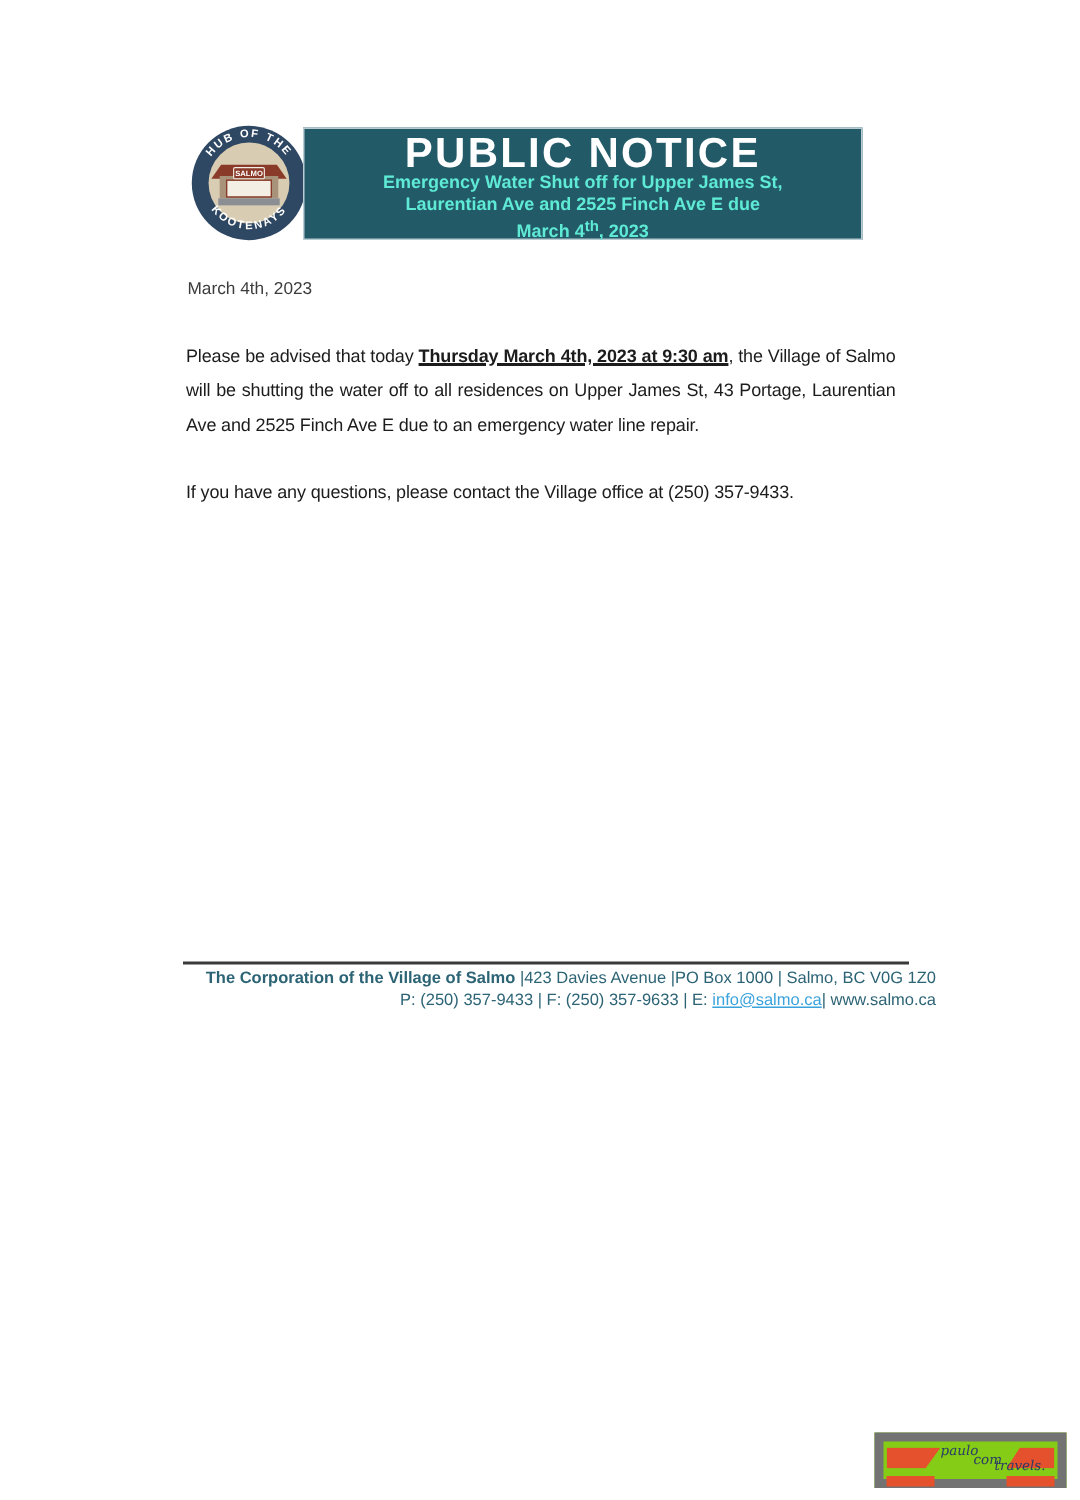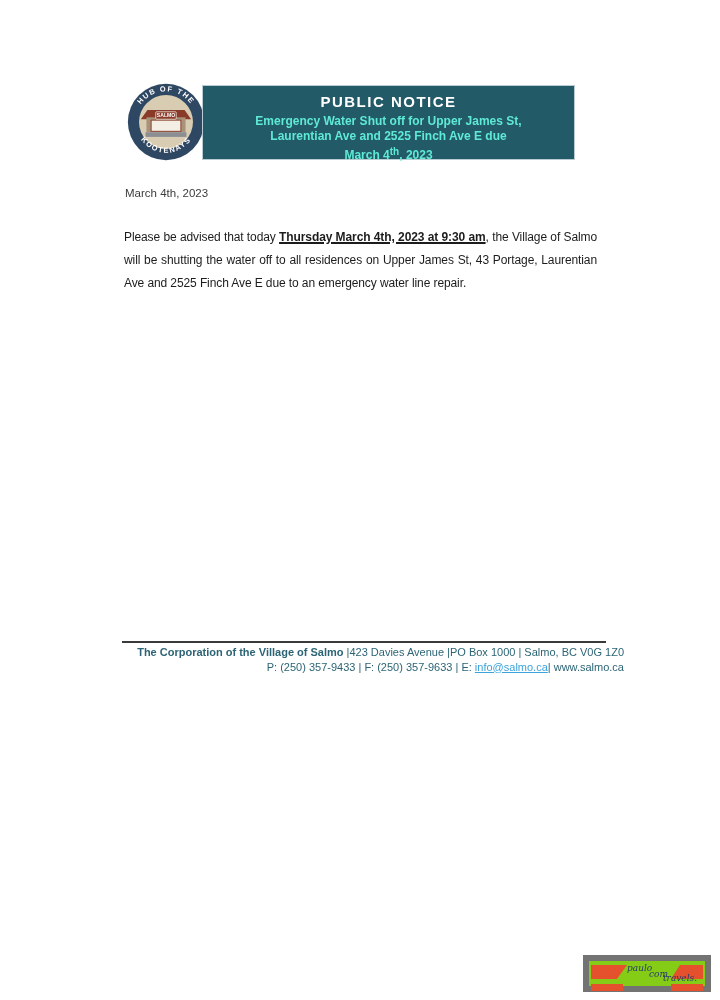--- a/index.html
+++ b/index.html
@@ -10,21 +10,21 @@
 
   
   .logo{position:absolute;left:126px;top:79px;width:80px;height:86px;}
   .banner{
     position:absolute;left:202px;top:85px;width:373px;height:75px;
     background:#235a68;border:1px solid #b9ccd3;box-sizing:border-box;
     display:flex;flex-direction:column;align-items:center;justify-content:flex-start;
     padding-top:4px;
   }
   .banner-title{
-    color:#ffffff;font-weight:bold;font-size:15px;letter-spacing:1.5px;
+    color:#ffffff;font-weight:bold;font-size:28px;letter-spacing:1.5px;
     line-height:24px;
   }
   .banner-sub{
     color:#5eead4;font-weight:bold;font-size:12px;line-height:15px;text-align:center;
   }
   .banner-sub sup{font-size:10px;vertical-align:4px;}
 
   
   .date-line{
     position:absolute;left:125px;top:187px;
@@ -101,20 +101,21 @@
     <div class="banner-title">PUBLIC NOTICE</div>
     <div class="banner-sub">Emergency Water Shut off for Upper James St,</div>
     <div class="banner-sub">Laurentian Ave and 2525 Finch Ave E due</div>
     <div class="banner-sub"><span>March 4</span><sup>th</sup><span>, 2023</span></div>
   </div>
 
   <div class="date-line">March 4th, 2023</div>
 
   <div class="doc-body">
     <p><span>Please be advised that today </span><span class="emph">Thursday March 4th, 2023 at 9:30 am</span><span>, the Village of Salmo will be shutting the water off to all residences on Upper James St, 43 Portage, Laurentian Ave and 2525 Finch Ave E due to an emergency water line repair.</span></p>
+    <p>If you have any questions, please contact the Village office at (250) 357-9433.</p>
   </div>
 
   <div class="footer">
     <div class="footer-rule"></div>
     <div><span class="org">The Corporation of the Village of Salmo</span><span> |423 Davies Avenue |PO Box 1000 | Salmo, BC V0G 1Z0</span></div>
     <div><span>P: (250) 357-9433 | F: (250) 357-9633 | E: </span><a href="#">info@salmo.ca</a><span>| www.salmo.ca</span></div>
   </div>
 
   <div class="watermark">
     <div class="wm-bar wm-tl"></div>

